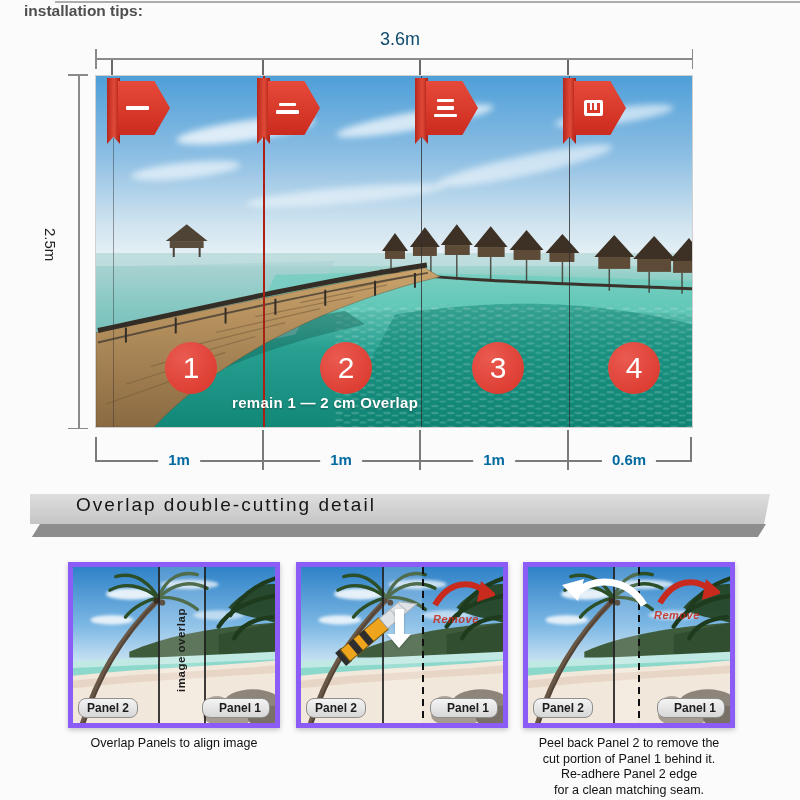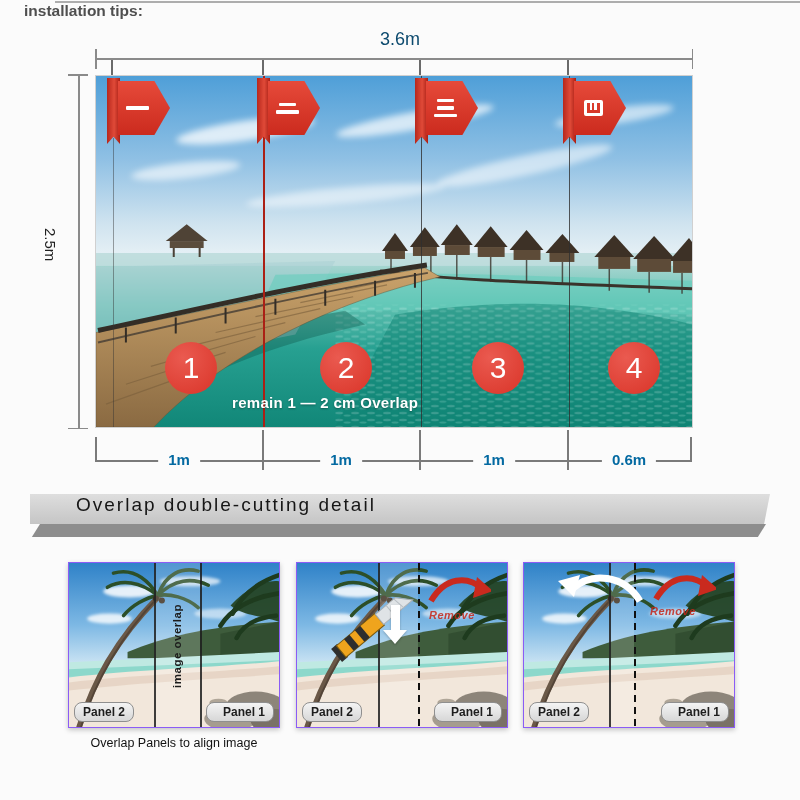--- a/index.html
+++ b/index.html
@@ -65,21 +65,21 @@
   .banner{position:absolute;left:30px;top:494px;width:740px;height:48px;}
   .banner-bar{position:absolute;left:0;top:0;width:100%;height:30px;
     background:linear-gradient(180deg,#dedede,#c5c5c5);
     display:flex;padding-left:46px;
     clip-path:polygon(0 0,100% 0,99.2% 100%,0 100%);}
   .banner-bar span{font-size:19px;font-weight:500;color:#161616;letter-spacing:2px;}
   .banner-shadow{position:absolute;left:10px;top:30px;width:726px;height:13px;background:#8d8d8d;
     transform:skewX(-32deg);transform-origin:top left;}
 
   
-  .step-fig{position:absolute;top:562px;width:212px;height:166px;border:1px solid #8b5cf6;
+  .step-fig{position:absolute;top:562px;width:212px;height:166px;border:5px solid #8b5cf6;
     background:#fff;box-shadow:0 2px 5px rgba(0,0,0,.22);overflow:hidden;}
   .step-fig svg.scene{position:absolute;left:0;top:0;width:100%;height:100%;}
   .vline{position:absolute;top:0;height:100%;width:1.5px;background:#1d1d1d;opacity:.85;}
   .vdash{position:absolute;top:0;height:100%;width:2.2px;
     background:repeating-linear-gradient(180deg,#101010 0 7px,transparent 7px 12px);}
   .strip{position:absolute;top:0;height:100%;background:rgba(255,255,255,.17);}
   .v-label{position:absolute;transform:translate(-50%,-50%) rotate(-90deg);
     font-size:11.5px;font-weight:bold;color:#1c1c1c;letter-spacing:.5px;white-space:nowrap;}
   .plabel{position:absolute;bottom:5px;font-size:12px;font-weight:bold;color:#1d1d1d;
     background:linear-gradient(#f4f4f4,#d7d7d7);border:1px solid #8f8f8f;border-radius:8px;
@@ -381,14 +381,18 @@
     <svg style="position:absolute;left:126px;top:6px;" width="66" height="38">
       <path d="M6,30 C20,6 42,4 58,18" stroke="#c92a1e" stroke-width="6" fill="none"></path>
       <polygon points="52,6 68,20 48,27" fill="#c92a1e"></polygon>
     </svg>
     <div class="remove-label" style="left:126px;top:42px;">Remove</div>
     <div class="plabel pl-left">Panel 2</div>
     <div class="plabel pl-right">Panel 1</div>
   </div>
 
   <div class="caption" style="left:60px;">Overlap Panels to align image</div>
+  <div class="caption" style="left:515px;">Peel back Panel 2 to remove the
+cut portion of Panel 1 behind it.
+Re-adhere Panel 2 edge
+for a clean matching seam.</div>
 
 </div>
 
 </body></html>

